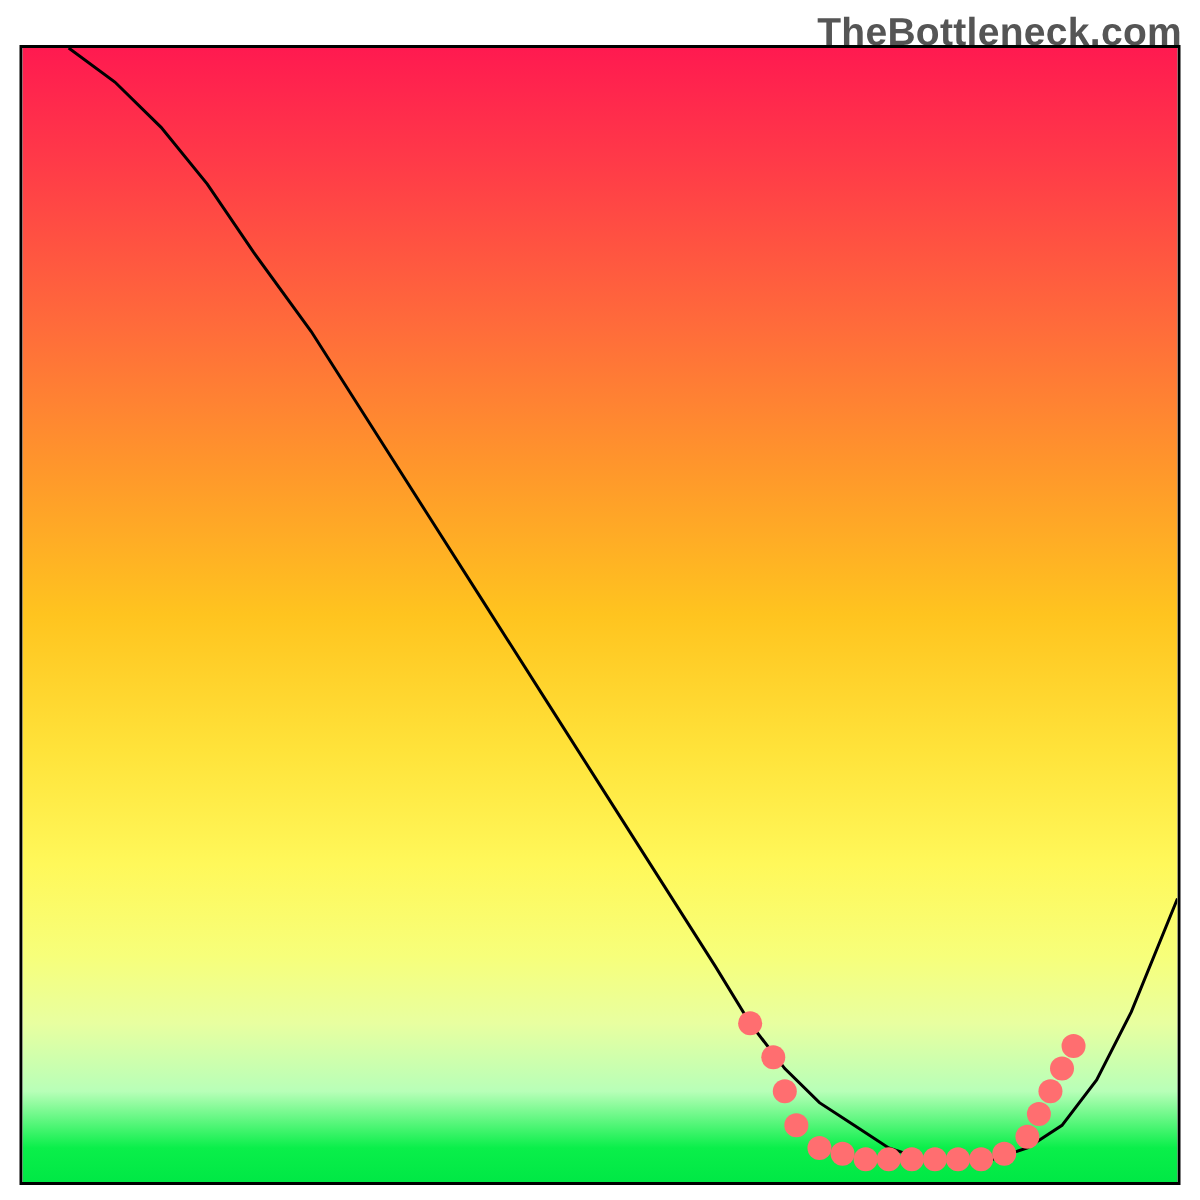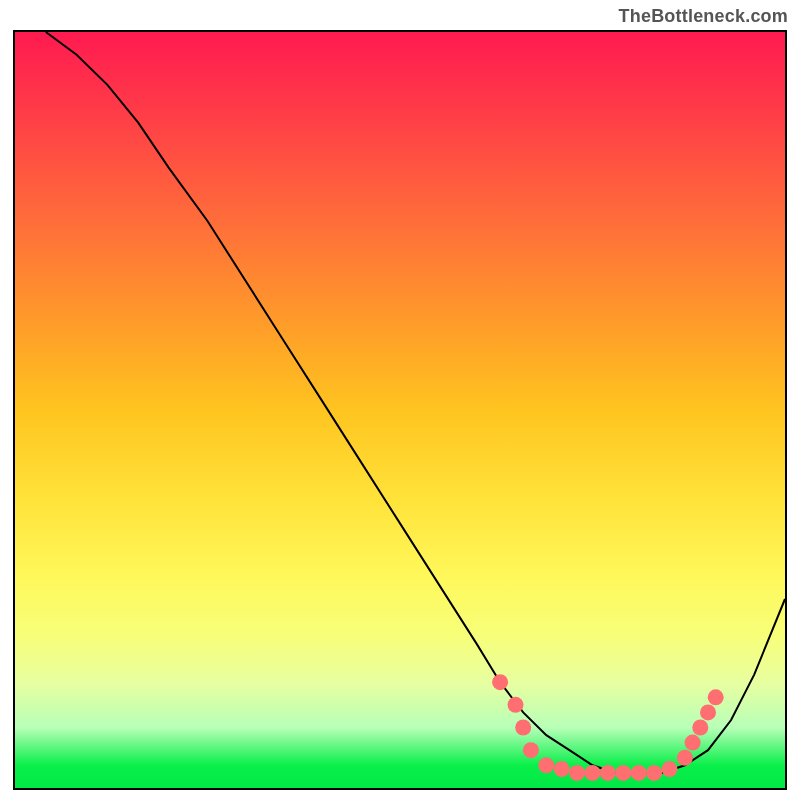--- a/index.html
+++ b/index.html
@@ -13,21 +13,21 @@
   }
   .frame {
     position: relative;
     width: 800px;
     height: 800px;
   }
   .attribution {
     position: absolute;
     top: 6px;
     right: 12px;
-    font-size: 18px;
+    font-size: 26px;
     font-weight: 600;
     color: #555555;
     letter-spacing: 0.2px;
   }
   .plot-area {
     position: absolute;
     left: 13px;
     top: 30px;
     width: 774px;
     height: 760px;

